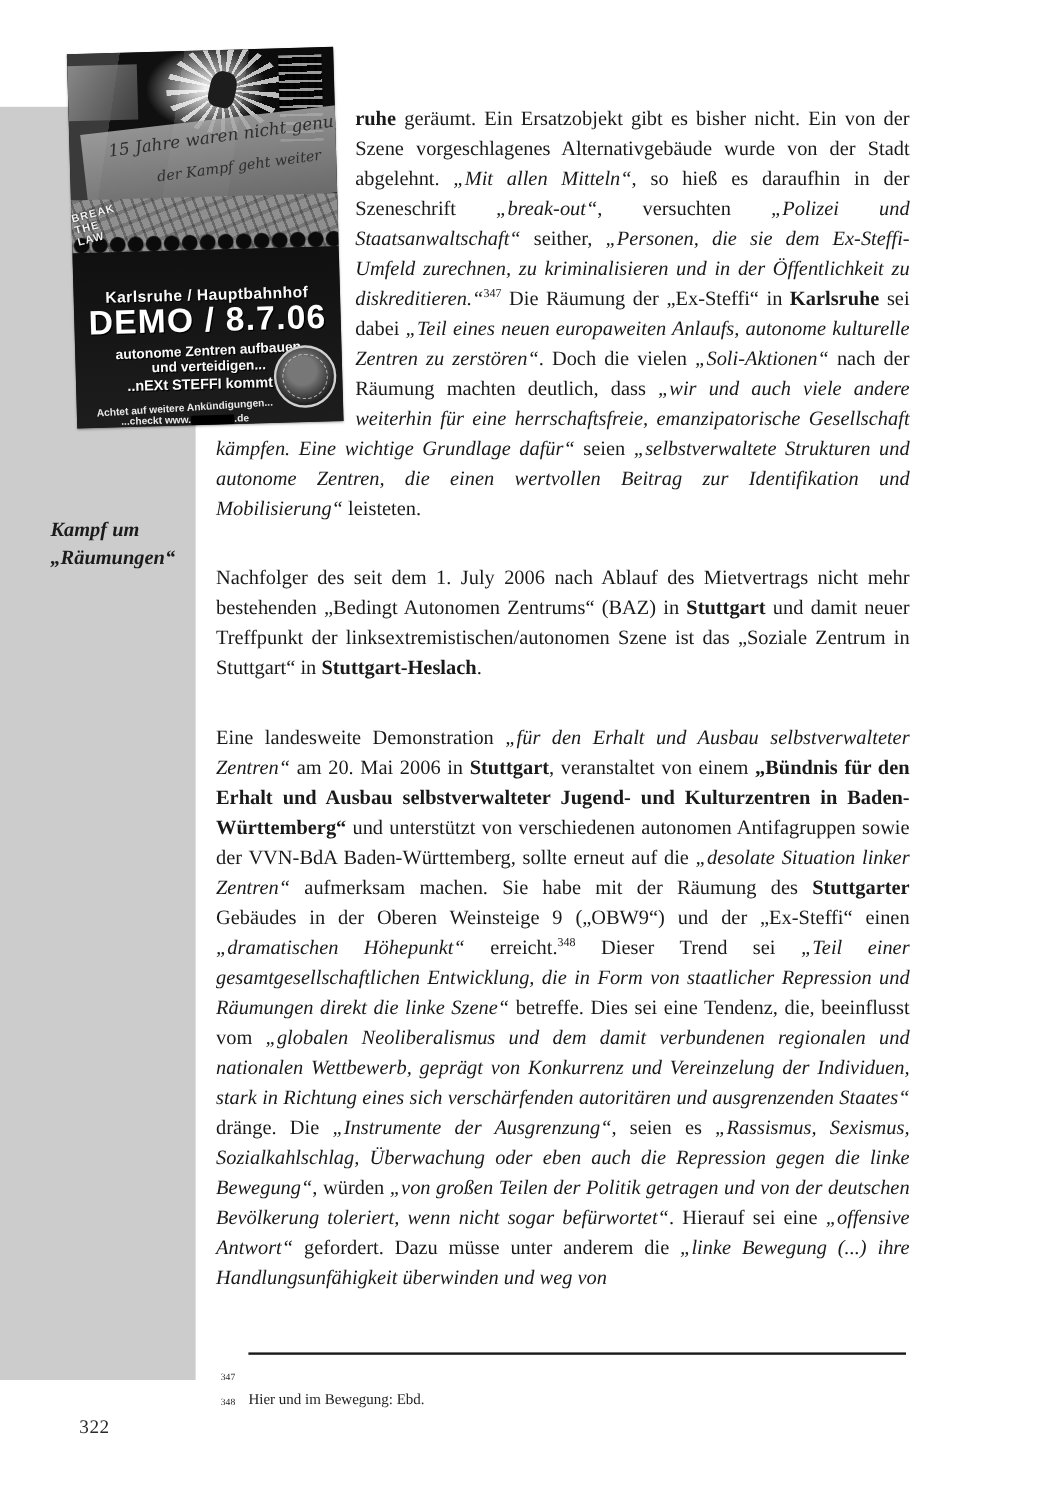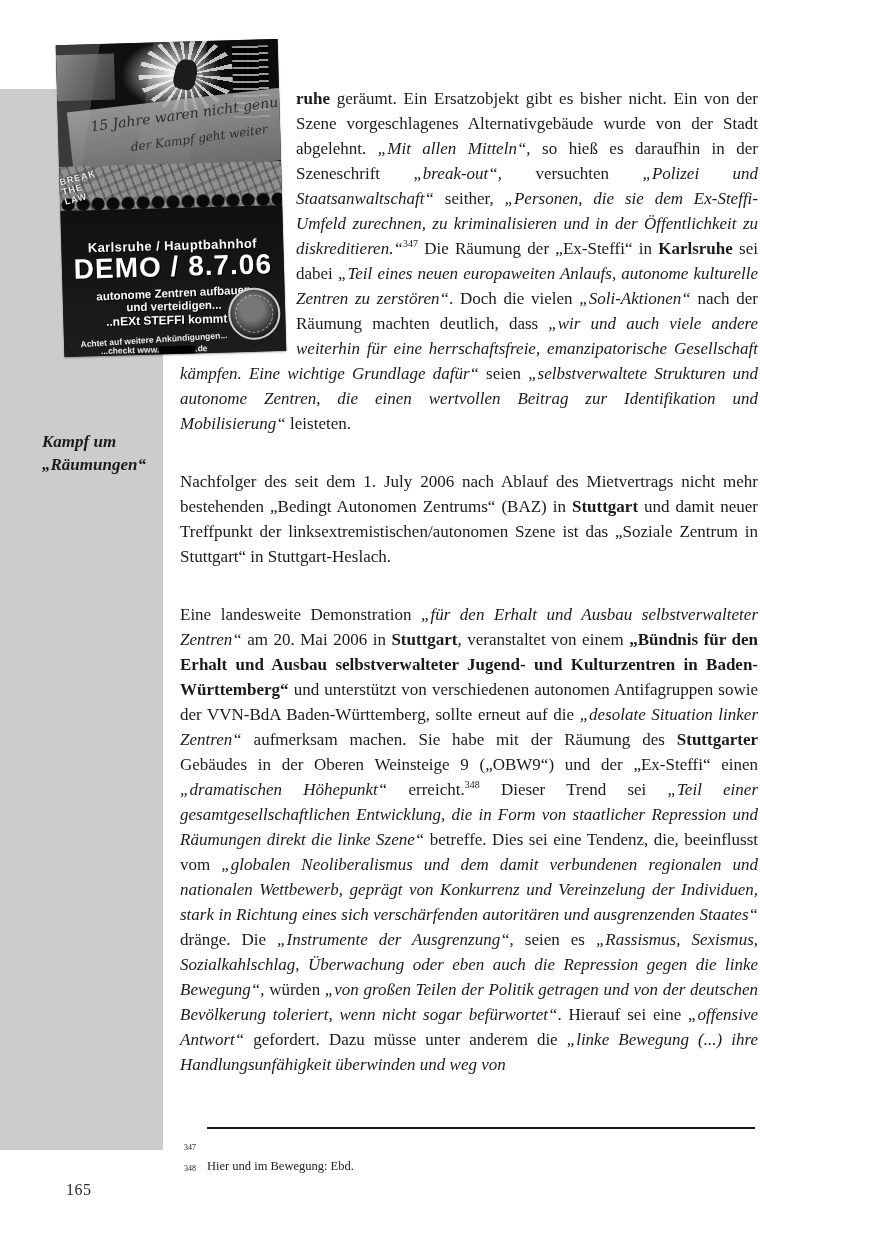--- a/index.html
+++ b/index.html
@@ -157,29 +157,29 @@
   <div class="pp-logo"></div>
 </div>
 
 <div class="margin-note">
   <div>Kampf um</div>
   <div>„Räumungen“</div>
 </div>
 
 <main class="body-col">
   <p><span class="wrap-spacer"></span><span style="font-weight: bold;">ruhe</span><span> geräumt. Ein Ersatzobjekt gibt es bisher nicht. Ein von der Szene vorgeschlagenes Alternativgebäude wurde von der Stadt abgelehnt. </span><span style="font-style: italic;">„Mit allen Mitteln“</span><span>, so hieß es daraufhin in der Szeneschrift </span><span style="font-style: italic;">„break-out“</span><span>, versuchten </span><span style="font-style: italic;">„Polizei und Staatsanwaltschaft“</span><span> seither, </span><span style="font-style: italic;">„Personen, die sie dem Ex-Steffi-Umfeld zurechnen, zu kriminalisieren und in der Öffentlichkeit zu diskreditieren.“</span><sup>347</sup><span> Die Räumung der „Ex-Steffi“ in </span><span style="font-weight: bold;">Karlsruhe</span><span> sei dabei </span><span style="font-style: italic;">„Teil eines neuen europaweiten Anlaufs, autonome kulturelle Zentren zu zerstören“</span><span>. Doch die vielen </span><span style="font-style: italic;">„Soli-Aktionen“</span><span> nach der Räumung machten deutlich, dass </span><span style="font-style: italic;">„wir und auch viele andere weiterhin für eine herrschaftsfreie, emanzipatorische Gesellschaft kämpfen. Eine wichtige Grundlage dafür“</span><span> seien </span><span style="font-style: italic;">„selbstverwaltete Strukturen und autonome Zentren, die einen wertvollen Beitrag zur Identifikation und Mobilisierung“</span><span> leisteten.</span></p>
-  <p><span>Nachfolger des seit dem 1. July 2006 nach Ablauf des Mietvertrags nicht mehr bestehenden „Bedingt Autonomen Zentrums“ (BAZ) in </span><span style="font-weight: bold;">Stuttgart</span><span> und damit neuer Treffpunkt der linksextremistischen/autonomen Szene ist das „Soziale Zentrum in Stuttgart“ in </span><span style="font-weight: normal;">Stuttgart-Heslach</span><span>.</span></p>
+  <p><span>Nachfolger des seit dem 1. July 2006 nach Ablauf des Mietvertrags nicht mehr bestehenden „Bedingt Autonomen Zentrums“ (BAZ) in </span><span style="font-weight: bold;">Stuttgart</span><span> und damit neuer Treffpunkt der linksextremistischen/autonomen Szene ist das „Soziale Zentrum in Stuttgart“ in </span><span style="font-weight: bold;">Stuttgart-Heslach</span><span>.</span></p>
   <p><span>Eine landesweite Demonstration </span><span style="font-style: italic;">„für den Erhalt und Ausbau selbstverwalteter Zentren“</span><span> am 20. Mai 2006 in </span><span style="font-weight: bold;">Stuttgart</span><span>, veranstaltet von einem </span><span style="font-weight: bold;">„Bündnis für den Erhalt und Ausbau selbstverwalteter Jugend- und Kulturzentren in Baden-Württemberg“</span><span> und unterstützt von verschiedenen autonomen Antifagruppen sowie der VVN-BdA Baden-Württemberg, sollte erneut auf die </span><span style="font-style: italic;">„desolate Situation linker Zentren“</span><span> aufmerksam machen. Sie habe mit der Räumung des </span><span style="font-weight: bold;">Stuttgarter</span><span> Gebäudes in der Oberen Weinsteige 9 („OBW9“) und der „Ex-Steffi“ einen </span><span style="font-style: italic;">„dramatischen Höhepunkt“</span><span> erreicht.</span><sup>348</sup><span> Dieser Trend sei </span><span style="font-style: italic;">„Teil einer gesamtgesellschaftlichen Entwicklung, die in Form von staatlicher Repression und Räumungen direkt die linke Szene“</span><span> betreffe. Dies sei eine Tendenz, die, beeinflusst vom </span><span style="font-style: italic;">„globalen Neoliberalismus und dem damit verbundenen regionalen und nationalen Wettbewerb, geprägt von Konkurrenz und Vereinzelung der Individuen, stark in Richtung eines sich verschärfenden autoritären und ausgrenzenden Staates“</span><span> dränge. Die </span><span style="font-style: italic;">„Instrumente der Ausgrenzung“</span><span>, seien es </span><span style="font-style: italic;">„Rassismus, Sexismus, Sozialkahlschlag, Überwachung oder eben auch die Repression gegen die linke Bewegung“</span><span>, würden </span><span style="font-style: italic;">„von großen Teilen der Politik getragen und von der deutschen Bevölkerung toleriert, wenn nicht sogar befürwortet“</span><span>. Hierauf sei eine </span><span style="font-style: italic;">„offensive Antwort“</span><span> gefordert. Dazu müsse unter anderem die </span><span style="font-style: italic;">„linke Bewegung (...) ihre Handlungsunfähigkeit überwinden und weg von</span></p>
 </main>
 
 <div class="fn-rule"></div>
 
 <div class="footnotes">
   <div class="fn">
     <span class="fn-marker">347</span>
   </div>
   <div class="fn">
     <span class="fn-marker">348</span>
     <span class="fn-text">Hier und im Bewegung: Ebd.</span>
   </div>
 </div>
 
-<div class="page-number">165</div>
+<div class="page-number">322</div>
 
 </body></html>

